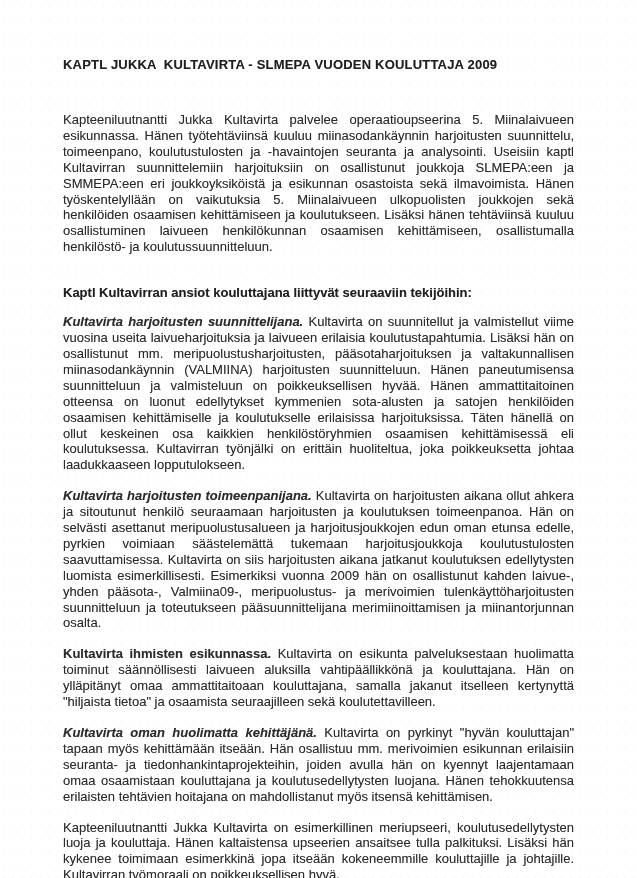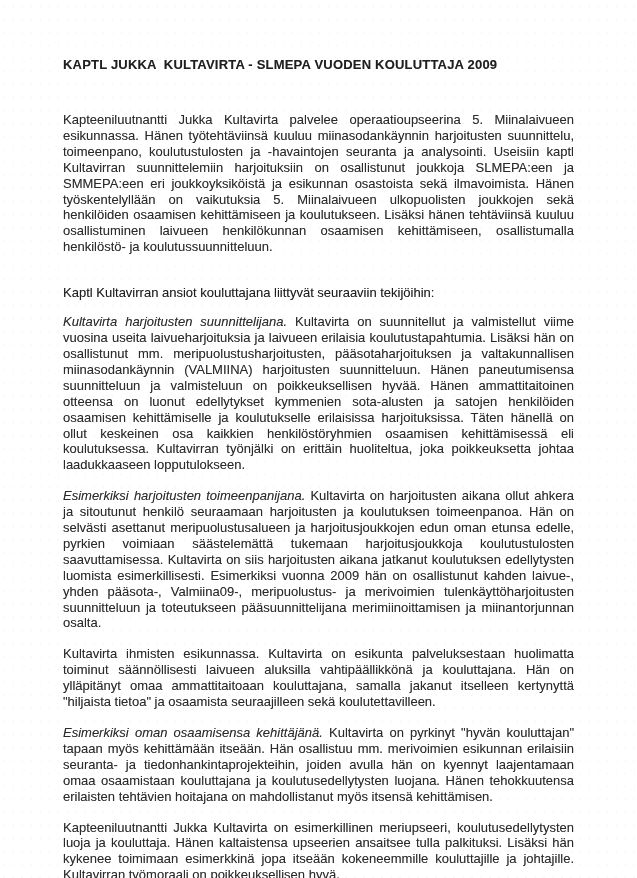--- a/index.html
+++ b/index.html
@@ -35,27 +35,27 @@
   p.body-par {
     font-size: 13px;
     line-height: 15.9px;
     text-align: justify;
     margin: 0 0 15px 0;
     text-shadow: 0 0 0.5px rgba(0,0,0,0.3);
   }
   p.intro { margin-bottom: 30px; margin-top: 40px; }
   .section-heading {
     font-size: 13px;
-    font-weight: normal;
+    font-weight: bold;
     color: #1f1f1f;
     margin: 0 0 14px 0;
     text-shadow: 0 0 0.5px rgba(0,0,0,0.35);
   }
   .lead {
-    font-weight: normal;
+    font-weight: bold;
   }
   .lead.italic {
     font-style: italic;
   }
 </style>
 </head>
 <body>
 
 <div class="page">
 
@@ -64,29 +64,29 @@
   <p class="body-par intro">Kapteeniluutnantti Jukka Kultavirta palvelee operaatioupseerina 5. Miinalaivueen esikunnassa. Hänen työtehtäviinsä kuuluu miinasodankäynnin harjoitusten suunnittelu, toimeenpano, koulutustulosten ja -havaintojen seuranta ja analysointi. Useisiin kaptl Kultavirran suunnittelemiin harjoituksiin on osallistunut joukkoja SLMEPA:een ja SMMEPA:een eri joukkoyksiköistä ja esikunnan osastoista sekä ilmavoimista. Hänen työskentelyllään on vaikutuksia 5. Miinalaivueen ulkopuolisten joukkojen sekä henkilöiden osaamisen kehittämiseen ja koulutukseen. Lisäksi hänen tehtäviinsä kuuluu osallistuminen laivueen henkilökunnan osaamisen kehittämiseen, osallistumalla henkilöstö- ja koulutussuunnitteluun.</p>
 
   <h2 class="section-heading">Kaptl Kultavirran ansiot kouluttajana liittyvät seuraaviin tekijöihin:</h2>
 
   <p class="body-par">
     <span class="lead italic">Kultavirta harjoitusten suunnittelijana.</span>
     <span>Kultavirta on suunnitellut ja valmistellut viime vuosina useita laivueharjoituksia ja laivueen erilaisia koulutustapahtumia. Lisäksi hän on osallistunut mm. meripuolustusharjoitusten, pääsotaharjoituksen ja valtakunnallisen miinasodankäynnin (VALMIINA) harjoitusten suunnitteluun. Hänen paneutumisensa suunnitteluun ja valmisteluun on poikkeuksellisen hyvää. Hänen ammattitaitoinen otteensa on luonut edellytykset kymmenien sota-alusten ja satojen henkilöiden osaamisen kehittämiselle ja koulutukselle erilaisissa harjoituksissa. Täten hänellä on ollut keskeinen osa kaikkien henkilöstöryhmien osaamisen kehittämisessä eli koulutuksessa.  Kultavirran työnjälki on erittäin huoliteltua, joka poikkeuksetta johtaa laadukkaaseen lopputulokseen.</span>
   </p>
 
   <p class="body-par">
-    <span class="lead italic">Esimerkiksi harjoitusten toimeenpanijana.</span>
+    <span class="lead italic">Kultavirta harjoitusten toimeenpanijana.</span>
     <span>Kultavirta on harjoitusten aikana ollut ahkera ja sitoutunut henkilö seuraamaan harjoitusten ja koulutuksen toimeenpanoa. Hän on selvästi asettanut meripuolustusalueen ja harjoitusjoukkojen edun oman etunsa edelle, pyrkien voimiaan säästelemättä tukemaan harjoitusjoukkoja koulutustulosten saavuttamisessa. Kultavirta on siis harjoitusten aikana jatkanut koulutuksen edellytysten luomista esimerkillisesti. Esimerkiksi vuonna 2009 hän on osallistunut kahden laivue-, yhden pääsota-, Valmiina09-, meripuolustus- ja merivoimien tulenkäyttöharjoitusten suunnitteluun ja toteutukseen pääsuunnittelijana merimiinoittamisen ja miinantorjunnan osalta.</span>
   </p>
 
   <p class="body-par">
     <span class="lead">Kultavirta ihmisten esikunnassa.</span>
     <span>Kultavirta on esikunta palveluksestaan huolimatta toiminut säännöllisesti laivueen aluksilla vahtipäällikkönä ja kouluttajana. Hän on ylläpitänyt omaa ammattitaitoaan kouluttajana, samalla jakanut itselleen kertynyttä "hiljaista tietoa" ja osaamista seuraajilleen sekä koulutettavilleen.</span>
   </p>
 
   <p class="body-par">
-    <span class="lead italic">Esimerkiksi oman osaamisensa kehittäjänä.</span>
+    <span class="lead italic">Kultavirta oman huolimatta kehittäjänä.</span>
     <span>Kultavirta on pyrkinyt "hyvän kouluttajan" tapaan myös kehittämään itseään. Hän osallistuu mm. merivoimien esikunnan erilaisiin seuranta- ja tiedonhankintaprojekteihin, joiden avulla hän on kyennyt laajentamaan omaa osaamistaan kouluttajana ja koulutusedellytysten luojana. Hänen tehokkuutensa erilaisten tehtävien hoitajana on mahdollistanut myös itsensä kehittämisen.</span>
   </p>
 
   <p class="body-par">Kapteeniluutnantti Jukka Kultavirta on esimerkillinen meriupseeri, koulutusedellytysten luoja ja kouluttaja. Hänen kaltaistensa upseerien ansaitsee tulla palkituksi. Lisäksi hän kykenee toimimaan esimerkkinä jopa itseään kokeneemmille kouluttajille ja johtajille.  Kultavirran työmoraali on poikkeuksellisen hyvä.</p>
 
 </div>
 
 </body></html>

